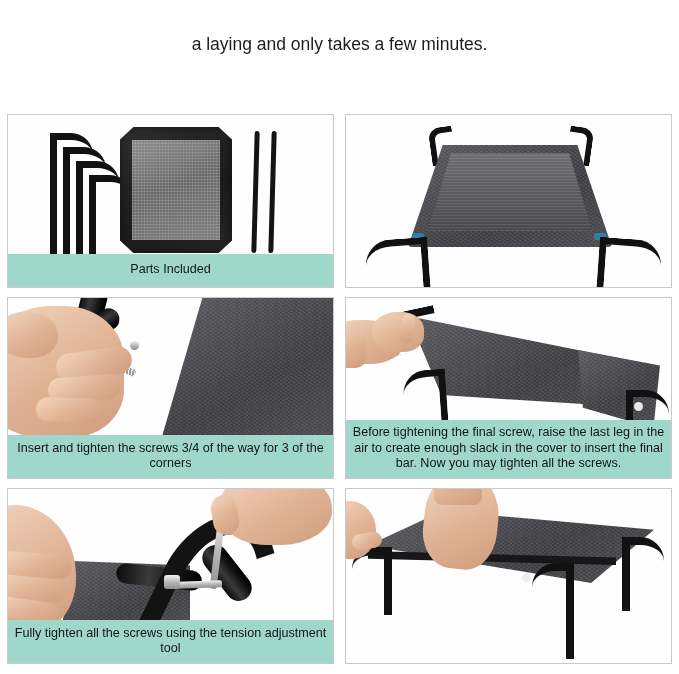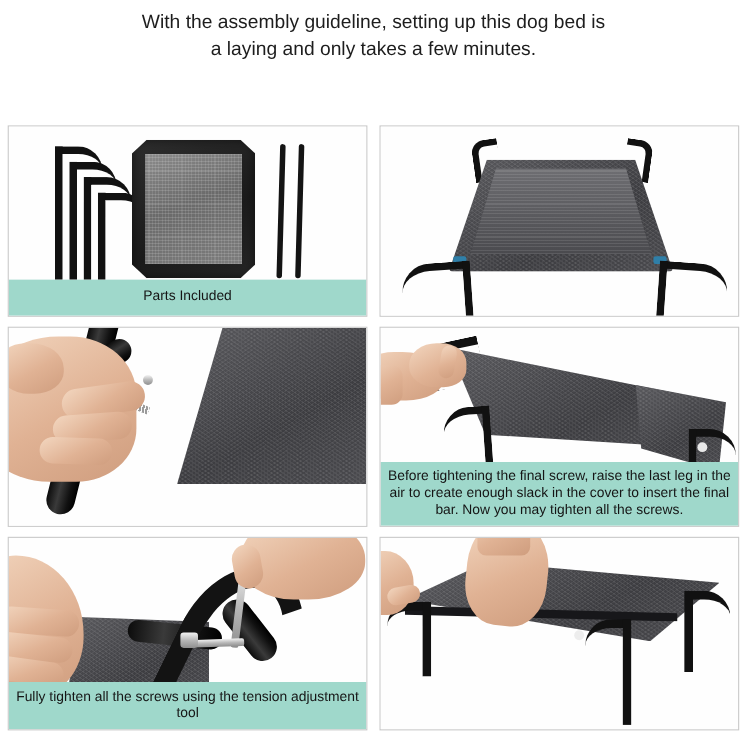--- a/index.html
+++ b/index.html
@@ -75,21 +75,21 @@
   .tube{
     position:absolute;background:linear-gradient(90deg,#0c0c0c,#3a3a3a 38%,#111 75%,#000);
     border-radius:60px;
   }
 </style>
 </head>
 <body>
 
 <div class="header">
   <p class="page-sub">
-    <span>With the assembly guideline, setting up this dog bed is</span><br>
+    <br>
     <span>a laying and only takes a few minutes.</span>
   </p>
 </div>
 
 <div class="grid">
 
   <div class="panel">
     <div class="stage">
 
       <div class="leg" style="left:42px;top:18px;width:36px;height:128px;border-top-right-radius:22px;border-left-width:7px;border-bottom-width:0;border-bottom-left-radius:0;border-top:7px solid #111;border-right:0;transform:none;"></div>
@@ -143,20 +143,21 @@
       <div class="metal" style="left:106px;top:68px;width:22px;height:7px;transform:rotate(22deg);border-radius:1px;
                   background:repeating-linear-gradient(80deg,#fafafa 0 1px,#9a9a9a 1px 3px);"></div>
       <div class="metal" style="left:122px;top:43px;width:9px;height:9px;border-radius:50%;"></div>
 
       <div class="skin" style="left:-34px;top:8px;width:150px;height:132px;border-radius:58% 44% 40% 52%;"></div>
       <div class="skin" style="left:48px;top:52px;width:76px;height:27px;border-radius:16px;transform:rotate(-8deg);"></div>
       <div class="skin" style="left:40px;top:78px;width:72px;height:25px;border-radius:16px;transform:rotate(-4deg);"></div>
       <div class="skin" style="left:28px;top:100px;width:66px;height:24px;border-radius:16px;transform:rotate(2deg);"></div>
       <div class="skin" style="left:-10px;top:14px;width:60px;height:46px;border-radius:42% 50% 44% 48%;"></div>
     </div>
+    <div class="caption cap-2">Insert and tighten the screws 3/4 of the way for 3 of the corners</div>
   </div>
 
   <div class="panel">
     <div class="stage">
 
       <div class="fabric" style="position:absolute;left:62px;top:18px;width:238px;height:92px;
                   clip-path:polygon(0 0,100% 52%,100% 100%,14% 86%);"></div>
       <div class="fabric" style="position:absolute;left:232px;top:52px;width:82px;height:78px;
                   clip-path:polygon(0 0,100% 20%,92% 100%,6% 74%);"></div>
 

